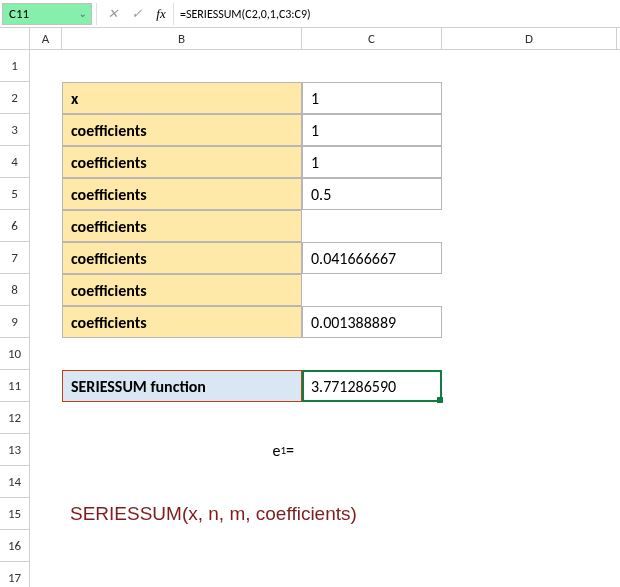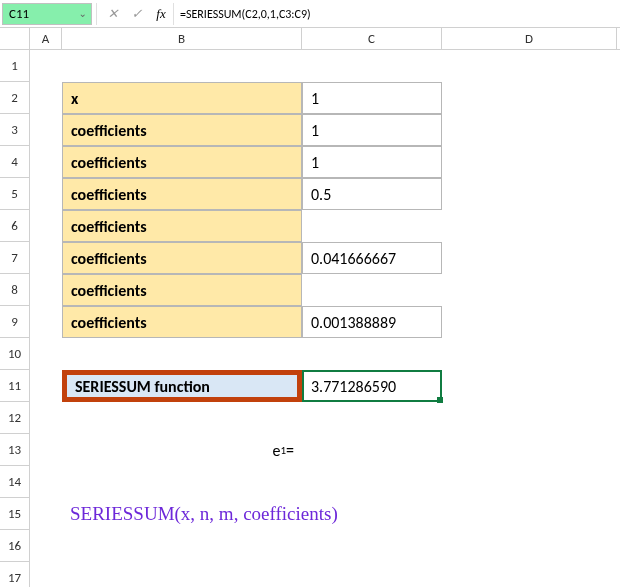--- a/index.html
+++ b/index.html
@@ -123,40 +123,40 @@
       border: 1px solid #b7b7b7;
     }
     .hcell {
       background: #ffe9a8;
       font-weight: 700;
     }
     
     .bluecell {
       background: #d9e7f5;
       font-weight: 700;
-      border: 5px solid #c2410c;
+      border: 1px solid #c2410c;
     }
     .selected-cell {
       border: 2px solid #107c41;
       position: relative;
       padding: 0 7px;
     }
     .fill-handle {
       position: absolute;
       right: -3px;
       bottom: -3px;
       width: 6px;
       height: 6px;
       background: #107c41;
     }
     .right-align { justify-content: flex-end; }
     .formula-text {
-      font-family: Liberation Serif, serif;
+      font-family: Liberation Sans, sans-serif;
       font-size: 19px;
-      color: #6d28d9;
+      color: #7f1d1d;
     }
     sup { font-size: 11px; vertical-align: super; }
   </style>
 </head>
 <body>
 
 <div class="formula-bar">
   <div class="name-box">
     <span>C11</span>
     <span class="name-box-chevron">⌄</span>

